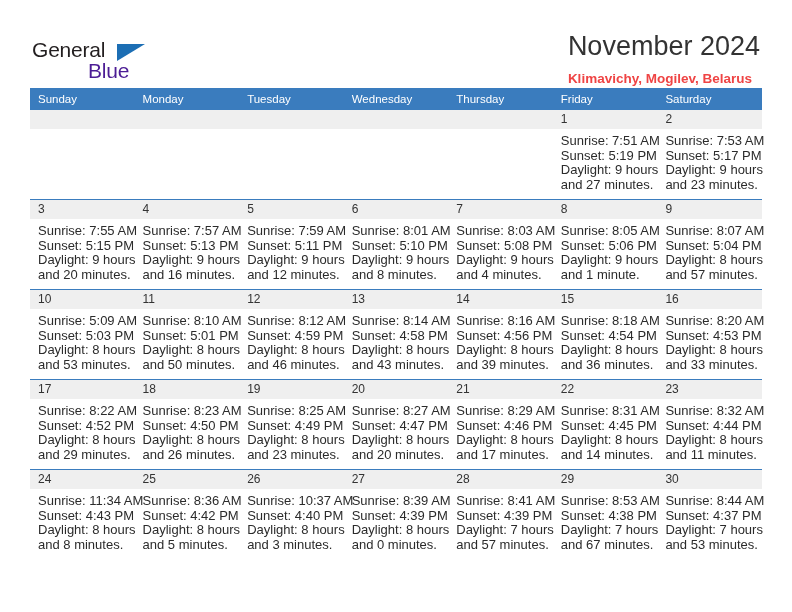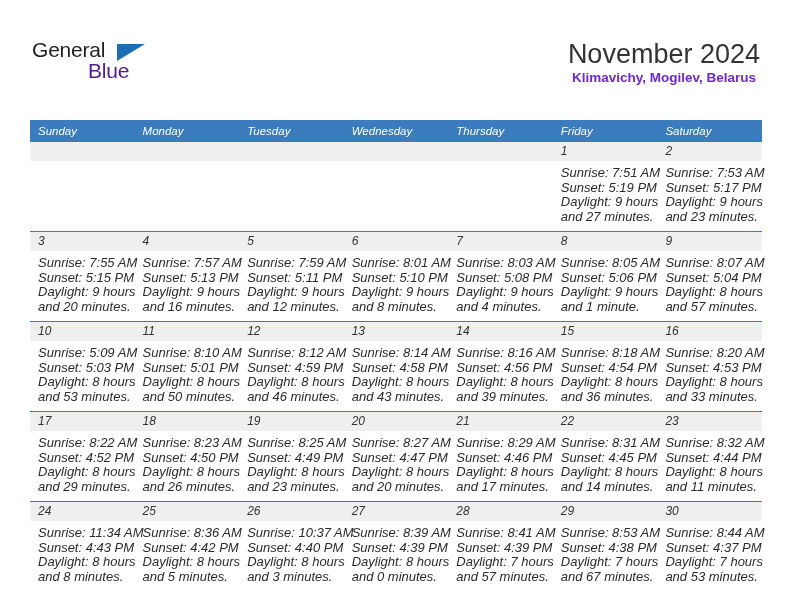--- a/index.html
+++ b/index.html
@@ -61,47 +61,47 @@
     top: 6px;
     width: 0;
     height: 0;
     border-left: 28px solid #1c6eb4;
     border-bottom: 17px solid transparent;
   }
 
   .title-block {
     position: absolute;
     right: 32px;
-    top: 38px;
-    text-align: center;
+    top: 30px;
+    text-align: left;
   }
   .cal-title {
     font-size: 27px;
     font-weight: normal;
     color: #333333;
     line-height: 32px;
     white-space: nowrap;
   }
   .cal-subtitle {
+    margin-top: 9px;
     font-size: 13.5px;
     font-weight: bold;
-    color: #6d28d9;
+    color: #ef4444;
     line-height: 16px;
     white-space: nowrap;
   }
 
   
   .calendar {
     position: absolute;
     left: 30px;
-    top: 120px;
+    top: 88px;
     width: 732px;
     border-collapse: collapse;
     table-layout: fixed;
-    font-style: italic;
   }
   .dow-row th {
     background: #3a7cbe;
     color: #ffffff;
     font-size: 11.5px;
     font-weight: normal;
     text-align: left;
     padding: 5px 0 5px 8px;
     height: 11px;
     border: none;

